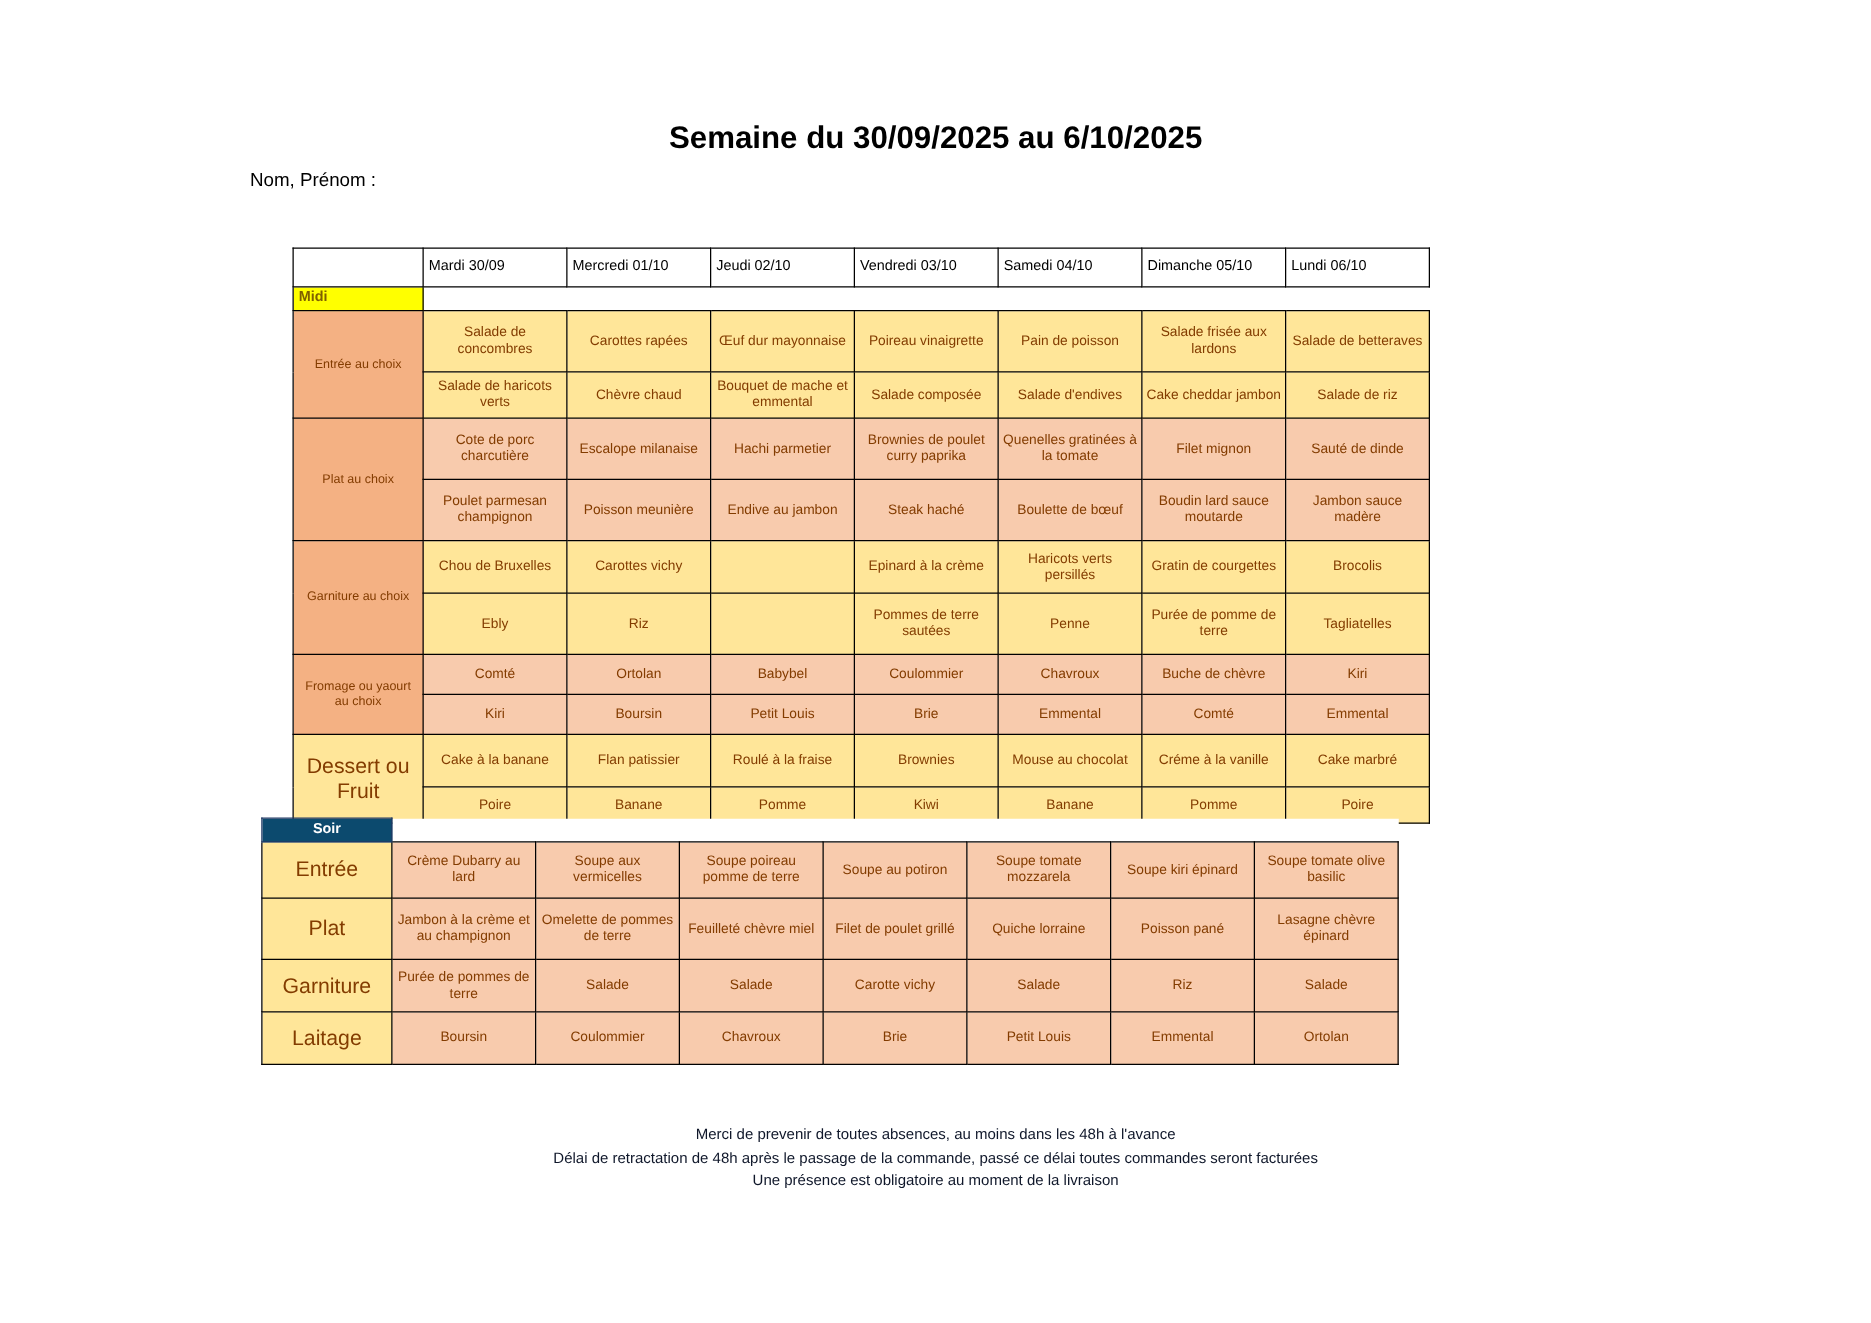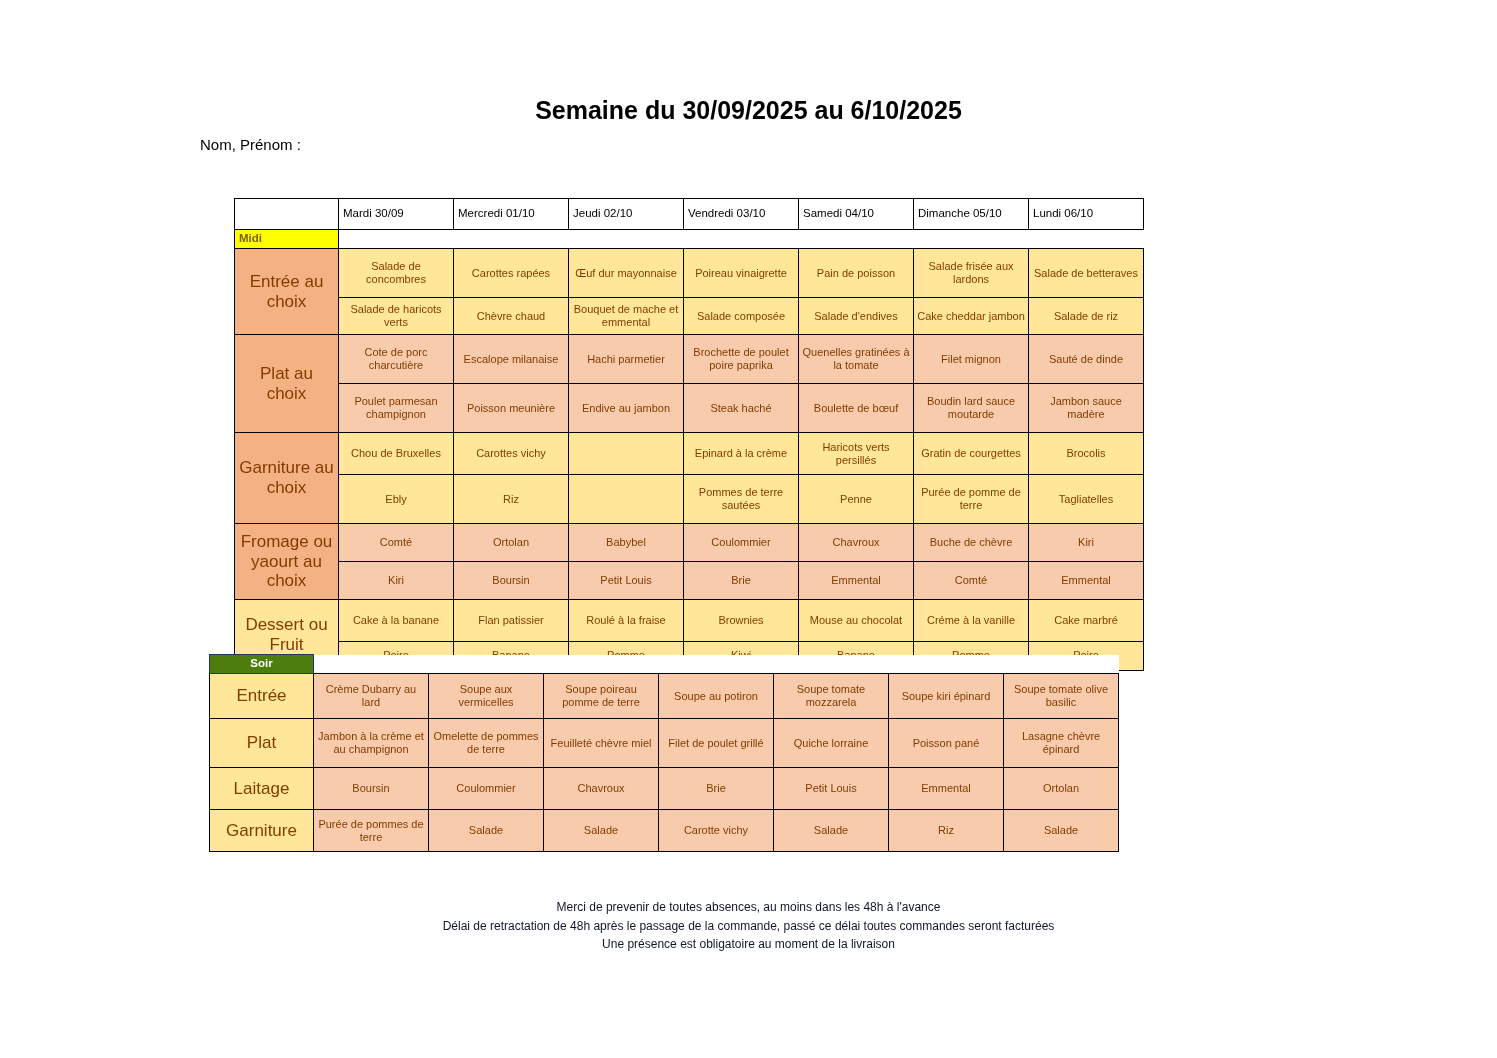--- a/index.html
+++ b/index.html
@@ -98,22 +98,22 @@
     border-top: none;
     border-left: none;
     border-right: none;
     border-bottom: none;
   }
 
   
   td.rowlabel {
     background: #f4b183;
     color: #833c00;
-    font-size: 17px;
-    padding: 8px 3px;
+    font-size: 10px;
+    padding: 20px 3px;
   }
   td.rowlabel-y {
     background: #ffe699;
     color: #833c00;
     font-size: 17px;
     padding: 2px 3px;
   }
 
   
   td.cell-orange {
@@ -131,21 +131,21 @@
   }
 
   tr.h40 td { height: 40px; }
   tr.h28 td { height: 28px; }
   tr.h20 td { height: 20px; }
   tr.h33 td { height: 33px; }
   tr.h36 td { height: 36px; }
 
   
   .soir-head-row td.soir-badge {
-    background: #4d7c0f;
+    background: #0c4a6e;
     color: #ffffff;
     font-weight: 700;
     font-size: 11.5px;
     height: 18px;
     border: 1px solid #1f3864;
   }
   .soir-head-row td.spacer {
     background: #ffffff;
     border: none;
   }
@@ -214,21 +214,21 @@
         <td class="cell-yellow">Salade d'endives</td>
         <td class="cell-yellow">Cake cheddar jambon</td>
         <td class="cell-yellow">Salade de riz</td>
       </tr>
 
       <tr class="h40">
         <td class="rowlabel" rowspan="2">Plat au choix</td>
         <td class="cell-orange">Cote de porc charcutière</td>
         <td class="cell-orange">Escalope milanaise</td>
         <td class="cell-orange">Hachi parmetier</td>
-        <td class="cell-orange">Brochette de poulet poire paprika</td>
+        <td class="cell-orange">Brownies de poulet curry paprika</td>
         <td class="cell-orange">Quenelles gratinées à la tomate</td>
         <td class="cell-orange">Filet mignon</td>
         <td class="cell-orange">Sauté de dinde</td>
       </tr>
       <tr class="h40">
         <td class="cell-orange">Poulet parmesan champignon</td>
         <td class="cell-orange">Poisson meunière</td>
         <td class="cell-orange">Endive au jambon</td>
         <td class="cell-orange">Steak haché</td>
         <td class="cell-orange">Boulette de bœuf</td>
@@ -331,41 +331,41 @@
         <td class="cell-orange">Jambon à la crème et au champignon</td>
         <td class="cell-orange">Omelette de pommes de terre</td>
         <td class="cell-orange">Feuilleté chèvre miel</td>
         <td class="cell-orange">Filet de poulet grillé</td>
         <td class="cell-orange">Quiche lorraine</td>
         <td class="cell-orange">Poisson pané</td>
         <td class="cell-orange">Lasagne chèvre épinard</td>
       </tr>
 
       <tr class="h33">
+        <td class="rowlabel-y">Garniture</td>
+        <td class="cell-orange">Purée de pommes de terre</td>
+        <td class="cell-orange">Salade</td>
+        <td class="cell-orange">Salade</td>
+        <td class="cell-orange">Carotte vichy</td>
+        <td class="cell-orange">Salade</td>
+        <td class="cell-orange">Riz</td>
+        <td class="cell-orange">Salade</td>
+      </tr>
+
+      <tr class="h33">
         <td class="rowlabel-y">Laitage</td>
         <td class="cell-orange">Boursin</td>
         <td class="cell-orange">Coulommier</td>
         <td class="cell-orange">Chavroux</td>
         <td class="cell-orange">Brie</td>
         <td class="cell-orange">Petit Louis</td>
         <td class="cell-orange">Emmental</td>
         <td class="cell-orange">Ortolan</td>
       </tr>
 
-      <tr class="h33">
-        <td class="rowlabel-y">Garniture</td>
-        <td class="cell-orange">Purée de pommes de terre</td>
-        <td class="cell-orange">Salade</td>
-        <td class="cell-orange">Salade</td>
-        <td class="cell-orange">Carotte vichy</td>
-        <td class="cell-orange">Salade</td>
-        <td class="cell-orange">Riz</td>
-        <td class="cell-orange">Salade</td>
-      </tr>
-
     </tbody>
   </table>
 
   <div class="footer">
     <div>Merci de prevenir de toutes absences, au moins dans les 48h à l'avance</div>
     <div>Délai de retractation de 48h après le passage de la commande, passé ce délai toutes commandes seront facturées</div>
     <div>Une présence est obligatoire au moment de la livraison</div>
   </div>
 
 </div>

